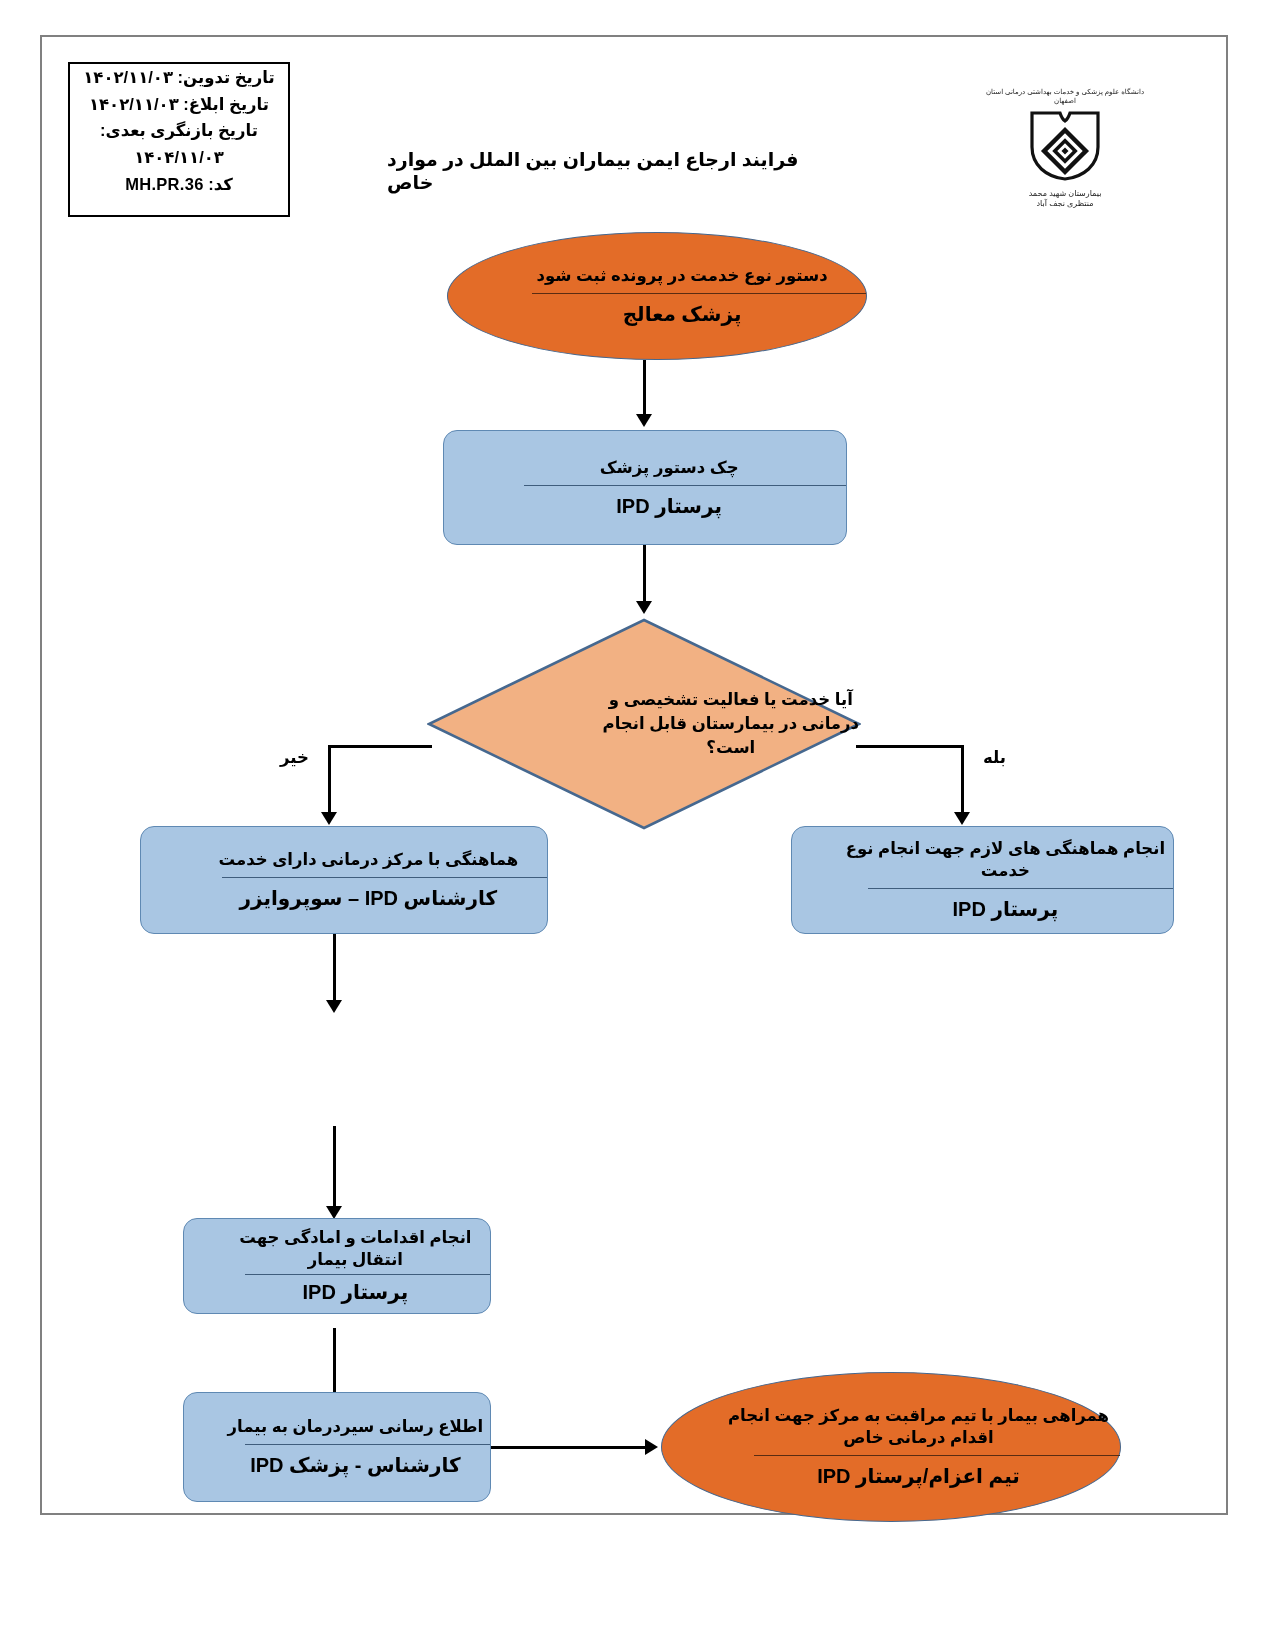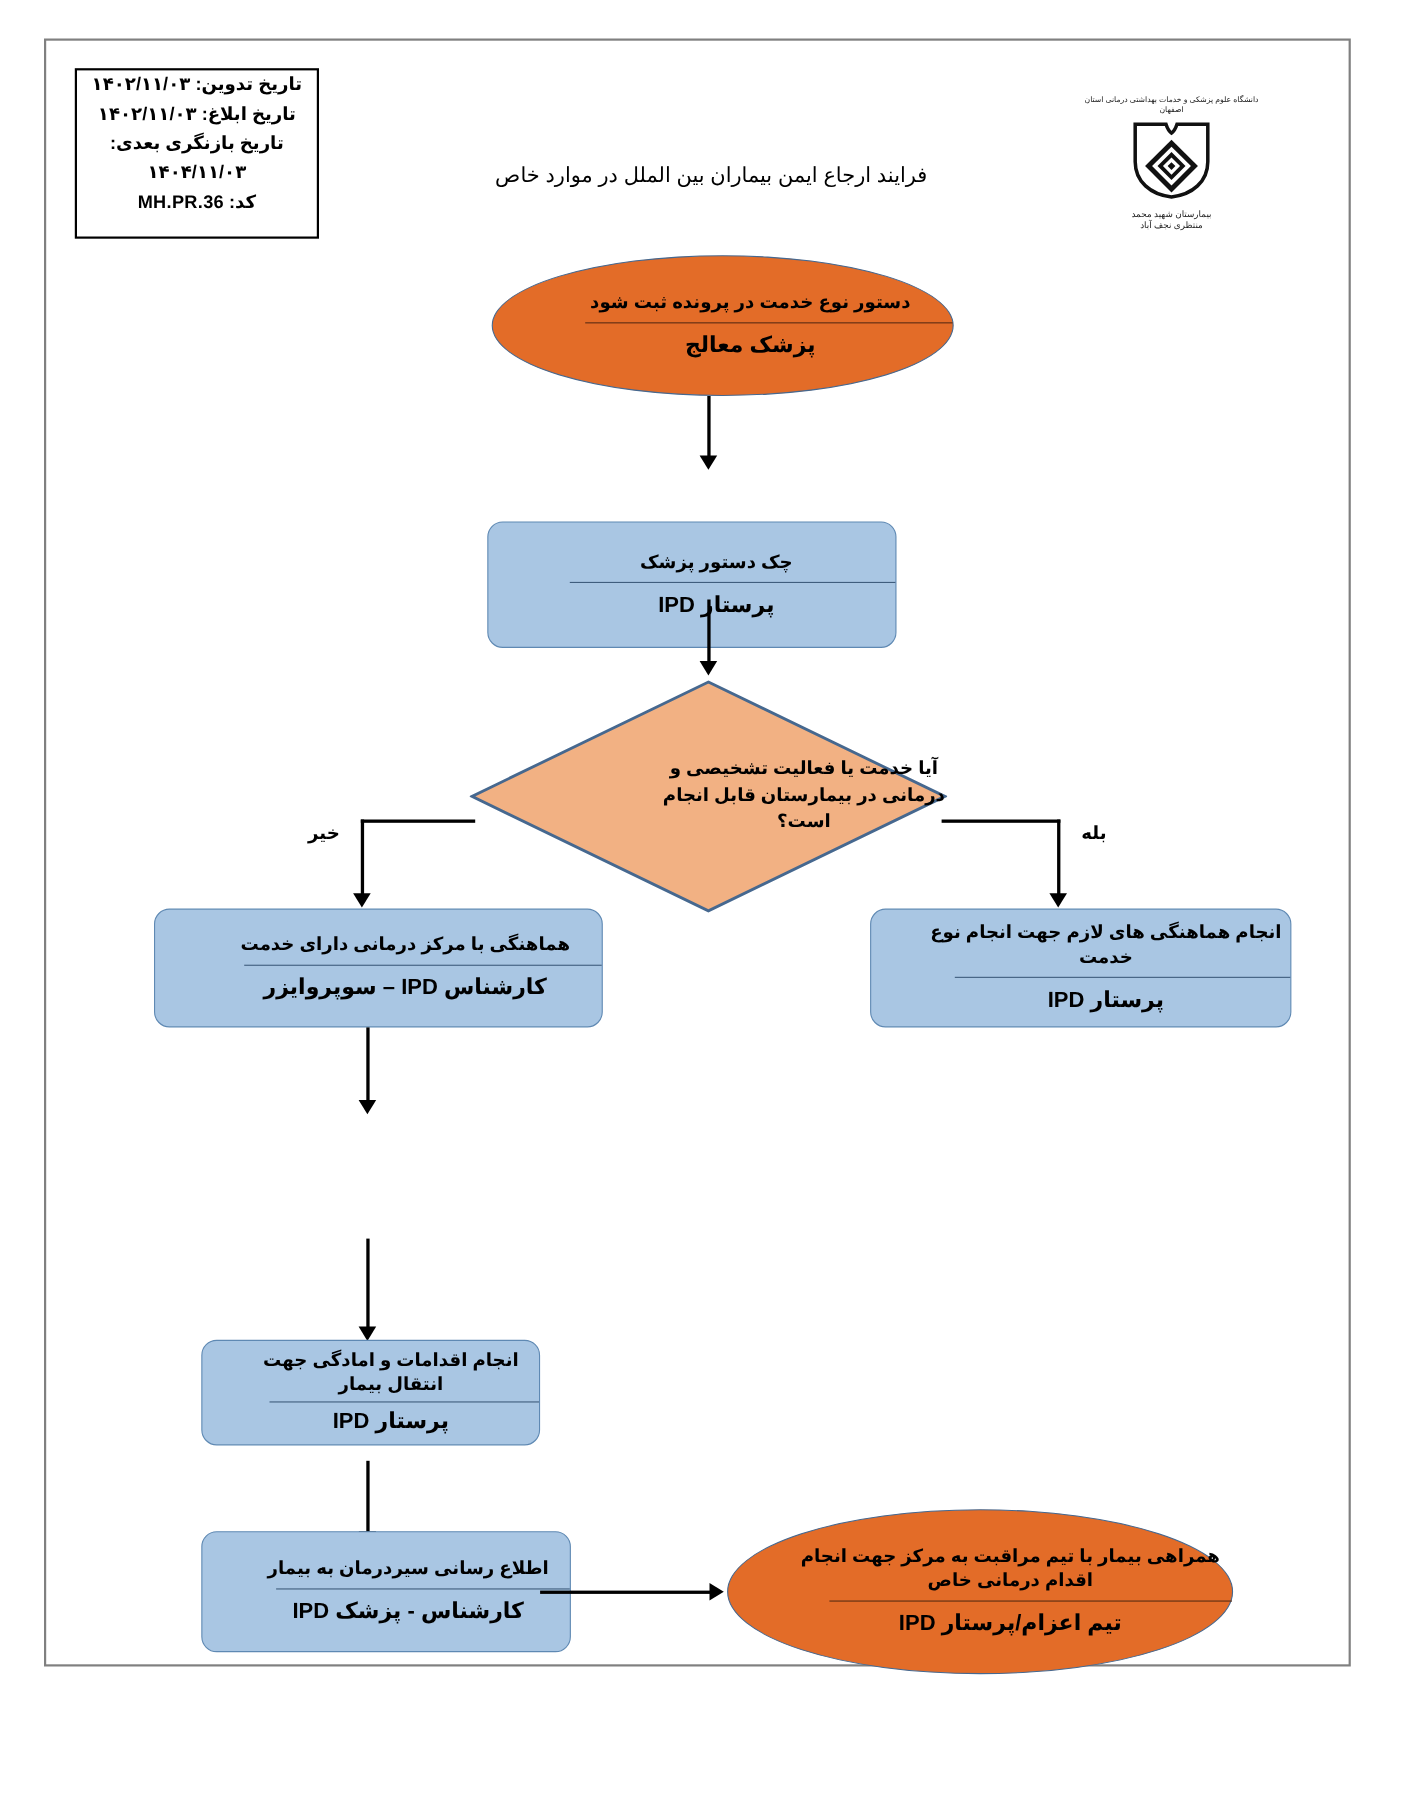--- a/index.html
+++ b/index.html
@@ -41,27 +41,27 @@
   }
   #meta-box .meta-line {
     font-size: 16.5px;
     font-weight: bold;
     line-height: 1.62;
     color: #000;
     white-space: nowrap;
   }
   #doc-title {
     position: absolute;
-    left: 403px;
+    left: 387px;
     top: 148px;
     width: 440px;
-    text-align: right;
+    text-align: left;
     direction: rtl;
     font-size: 19px;
-    font-weight: normal;
+    font-weight: bold;
     color: #000;
   }
   #logo {
     position: absolute;
     left: 985px;
     top: 88px;
     width: 160px;
     text-align: center;
     direction: rtl;
   }
@@ -217,21 +217,21 @@
 
   <div class="node ellipse" style="left:447px; top:232px; width:420px; height:128px;">
     <div class="line1">دستور نوع خدمت در پرونده ثبت شود</div>
     <div class="rule"></div>
     <div class="line2">پزشک معالج</div>
   </div>
 
   <div class="conn vline" style="left:643px; top:360px; height:58px;"></div>
   <div class="arrowhead arrow-down" style="left:636px; top:414px;"></div>
 
-  <div class="node process" style="left:443px; top:430px; width:372px; height:115px;margin-top:44px;">
+  <div class="node process" style="left:443px; top:430px; width:404px; height:115px;">
     <div class="line1">چک دستور پزشک</div>
     <div class="rule"></div>
     <div class="line2">پرستار IPD</div>
   </div>
 
   <div class="conn vline" style="left:643px; top:545px; height:60px;"></div>
   <div class="arrowhead arrow-down" style="left:636px; top:601px;"></div>
 
   <div class="decision-wrap" style="left:427px; top:618px; width:434px; height:212px;">
     <svg class="decision-shape" viewBox="0 0 434 212" preserveAspectRatio="none" aria-hidden="true">
@@ -273,21 +273,21 @@
 
   <div class="node process" style="left:183px; top:1218px; width:308px; height:96px;">
     <div class="line1">انجام اقدامات و امادگی جهت انتقال بیمار</div>
     <div class="rule" style="margin:4px 0 4px 0;"></div>
     <div class="line2">پرستار IPD</div>
   </div>
 
   <div class="conn vline" style="left:333px; top:1328px; height:68px;"></div>
   <div class="arrowhead arrow-down" style="left:326px; top:1392px;"></div>
 
-  <div class="node process" style="left:183px; top:1392px; width:336px; height:110px;">
+  <div class="node process" style="left:183px; top:1392px; width:308px; height:110px;">
     <div class="line1">اطلاع رسانی سیردرمان به بیمار</div>
     <div class="rule"></div>
     <div class="line2">کارشناس - پزشک IPD</div>
   </div>
 
   <div class="conn hline" style="left:491px; top:1446px; width:157px;"></div>
   <div class="arrowhead arrow-right" style="left:645px; top:1439px;"></div>
 
   <div class="node ellipse" style="left:661px; top:1372px; width:460px; height:150px;">
     <div class="line1">همراهی بیمار با تیم مراقبت به مرکز جهت انجام اقدام درمانی خاص</div>

